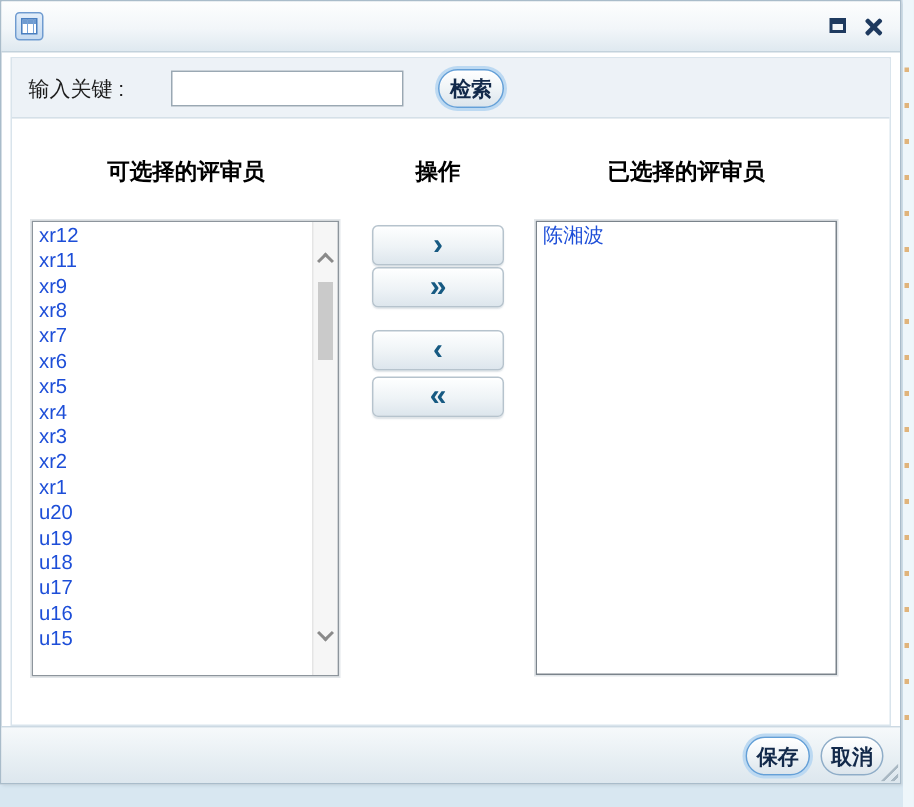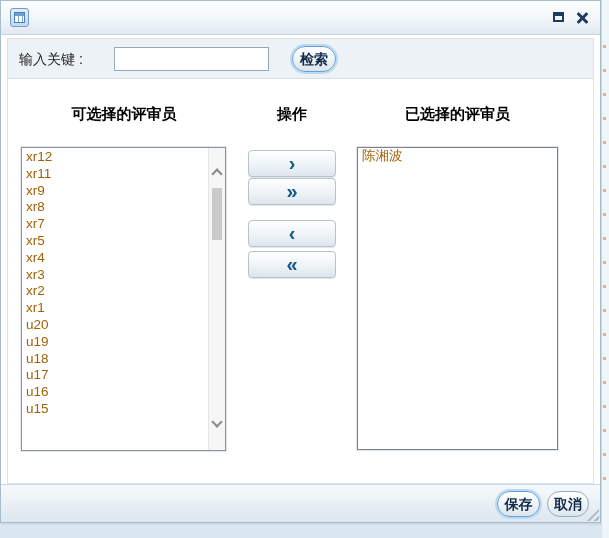--- a/index.html
+++ b/index.html
@@ -101,25 +101,25 @@
   .listbox-available {
     left:20px; top:146px; width:205px; height:304px;
     border:1px solid #8d959c; outline:1px solid #e2e6e9;
   }
   .listbox-selected {
     left:356px; top:146px; width:201px; height:303px;
     border:1px solid #7a838b; outline:1px solid #e2e6e9;
   }
   .list-item {
     display:block; height:16.8px; line-height:16.8px;
-    font-size:13.5px; color:#a16207; padding-left:4px; white-space:nowrap;
+    font-size:13.5px; color:#1d4ed8; padding-left:4px; white-space:nowrap;
     cursor:default;
   }
   .list-inner-available { position:absolute; left:0; top:1px; right:17px; }
-  .list-inner-selected  { position:absolute; left:0; top:1px; right:0;font-family:Liberation Mono, monospace; }
+  .list-inner-selected  { position:absolute; left:0; top:1px; right:0; }
 
   
   .scrollbar {
     position:absolute; right:0; top:0; bottom:0; width:17px;
     background:#f6f6f6; border-left:1px solid #e5e5e5;
   }
   .scroll-thumb {
     position:absolute; left:3px; top:40px; width:10px; height:52px;
     background:#cacaca;
   }
@@ -198,20 +198,21 @@
   <div class="col-header hdr-available">可选择的评审员</div>
   <div class="col-header hdr-selected">已选择的评审员</div>
 
   <div class="listbox listbox-available">
     <div class="list-inner-available">
       <span class="list-item">xr12</span>
       <span class="list-item">xr11</span>
       <span class="list-item">xr9</span>
       <span class="list-item">xr8</span>
       <span class="list-item">xr7</span>
+      <span class="list-item">xr6</span>
       <span class="list-item">xr5</span>
       <span class="list-item">xr4</span>
       <span class="list-item">xr3</span>
       <span class="list-item">xr2</span>
       <span class="list-item">xr1</span>
       <span class="list-item">u20</span>
       <span class="list-item">u19</span>
       <span class="list-item">u18</span>
       <span class="list-item">u17</span>
       <span class="list-item">u16</span>

